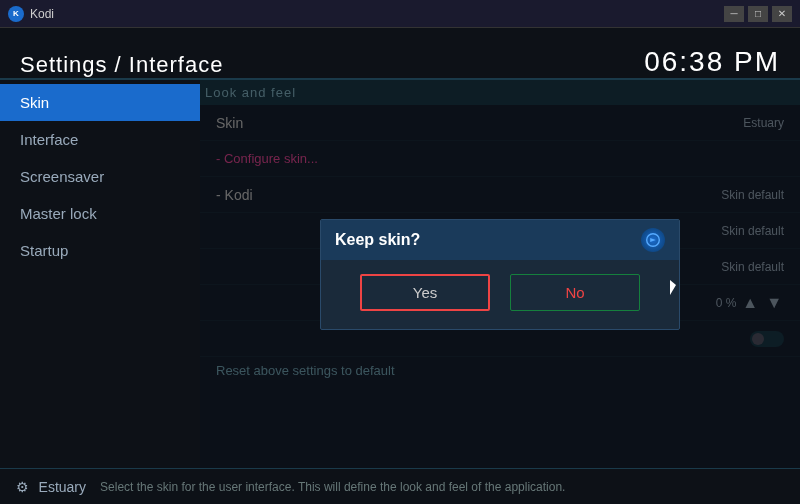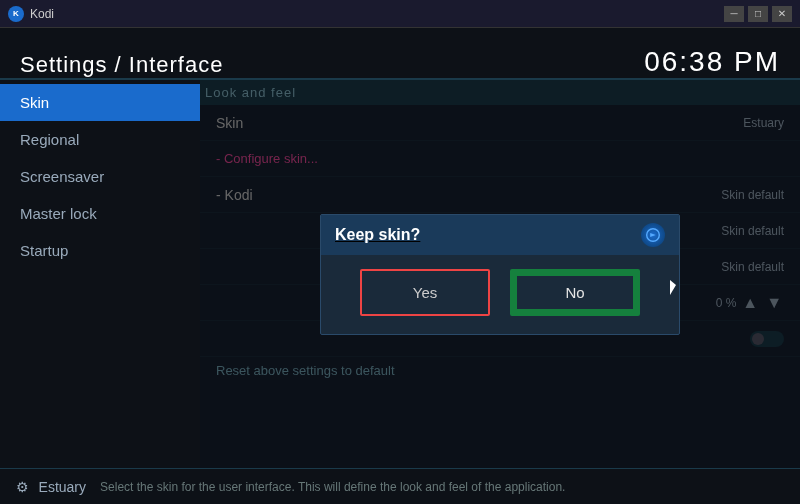--- a/index.html
+++ b/index.html
@@ -228,21 +228,20 @@
       width: 360px;
       border-radius: 2px;
       overflow: hidden;
     }
     .dialog-header {
       background: #1a3a5a;
       padding: 8px 14px;
       display: flex;
       align-items: center;
       justify-content: space-between;
-      text-decoration: underline;
     }
     .dialog-title {
       color: #fff;
       font-size: 16px;
       font-weight: 600;
     }
     .dialog-kodi-icon {
       width: 24px;
       height: 24px;
       background: radial-gradient(circle, #1a6bcc, #0a3a6a);
@@ -273,22 +272,22 @@
       border-radius: 2px;
       text-align: center;
     }
     .dialog-btn-yes {
       background: transparent;
       color: #ccc;
       border: 2px solid #e44;
     }
     .dialog-btn-no {
       background: transparent;
-      color: #e5e5e5;
-      border: 7px solid #15803d;
+      color: #ef4444;
+      border: 1px solid #15803d;
     }
 
     
     .cursor {
       position: absolute;
       width: 0;
       height: 0;
       pointer-events: none;
       z-index: 200;
     }
@@ -323,21 +322,21 @@
   <div class="app-time">06:38 PM</div>
 </div>
 
 <div class="main-layout">
 
   <div class="sidebar">
     <div class="sidebar-item active">
       <span>Skin</span>
     </div>
     <div class="sidebar-item">
-      <span>Regional</span>
+      <span>Interface</span>
     </div>
     <div class="sidebar-item">
       <span>Screensaver</span>
     </div>
     <div class="sidebar-item">
       <span>Master lock</span>
     </div>
     <div class="sidebar-item">
       <span>Startup</span>
     </div>

